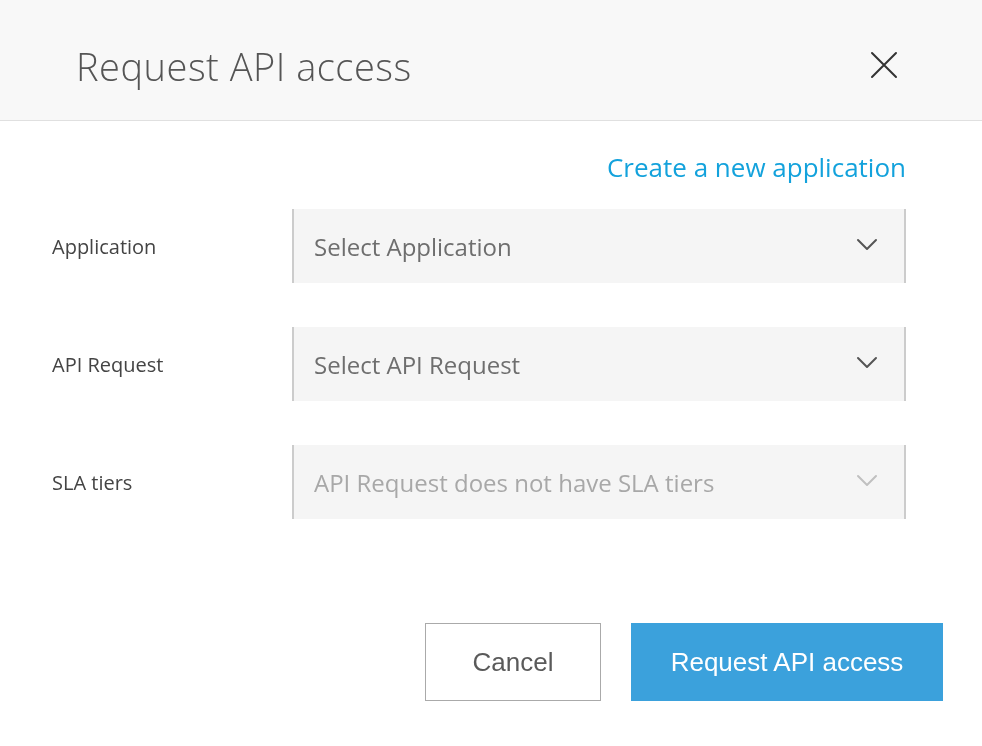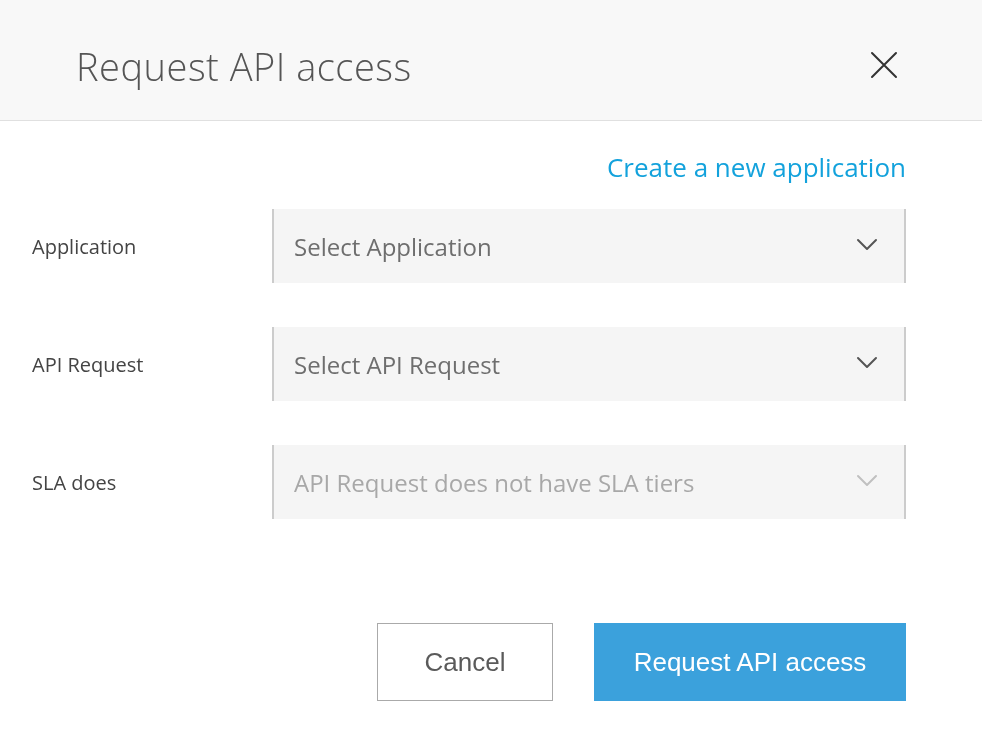--- a/index.html
+++ b/index.html
@@ -22,21 +22,21 @@
     .close-btn {
       background: none;
       border: none;
       cursor: pointer;
       padding: 8px;
       display: flex;
       align-items: center;
       justify-content: center;
     }
     .close-btn svg { width: 28px; height: 28px; }
-    .body { padding: 28px 76px 0 32px; }
+    .body { padding: 28px 76px 0 52px; }
     .create-link-row {
       display: flex;
       justify-content: flex-end;
       margin-bottom: 24px;
     }
     .create-link {
       color: #13a2dc;
       font-size: 26px;
       font-weight: 400;
       text-decoration: none;
@@ -79,24 +79,24 @@
     }
     .chevron {
       position: absolute;
       right: 28px;
       top: 50%;
       transform: translateY(-50%);
       pointer-events: none;
     }
     .chevron svg { width: 22px; height: 14px; }
     .footer {
-      padding: 60px 76px 40px 76px;
+      padding: 60px 39px 40px 76px;
       display: flex;
       justify-content: flex-end;
-      gap: 41px;
+      gap: 30px;
     }
     .btn {
       height: 78px;
       padding: 0 30px;
       font-size: 26px;
       font-weight: 400;
       cursor: pointer;
       display: inline-flex;
       align-items: center;
       justify-content: center;
@@ -158,21 +158,21 @@
         </div>
         <span class="chevron">
           <svg viewBox="0 0 22 14">
               <path d="M2 2 L11 11 L20 2" stroke="#555" stroke-width="2" fill="none" stroke-linecap="round" stroke-linejoin="round"></path>
             </svg>
         </span>
       </div>
     </div>
 
     <div class="form-row">
-      <div class="form-label">SLA does</div>
+      <div class="form-label">SLA tiers</div>
       <div class="select-wrap">
         <div class="select disabled">
           <span>API Request does not have SLA tiers</span>
         </div>
         <span class="chevron">
           <svg viewBox="0 0 22 14">
               <path d="M2 2 L11 11 L20 2" stroke="#c0c0c0" stroke-width="2" fill="none" stroke-linecap="round" stroke-linejoin="round"></path>
             </svg>
         </span>
       </div>

